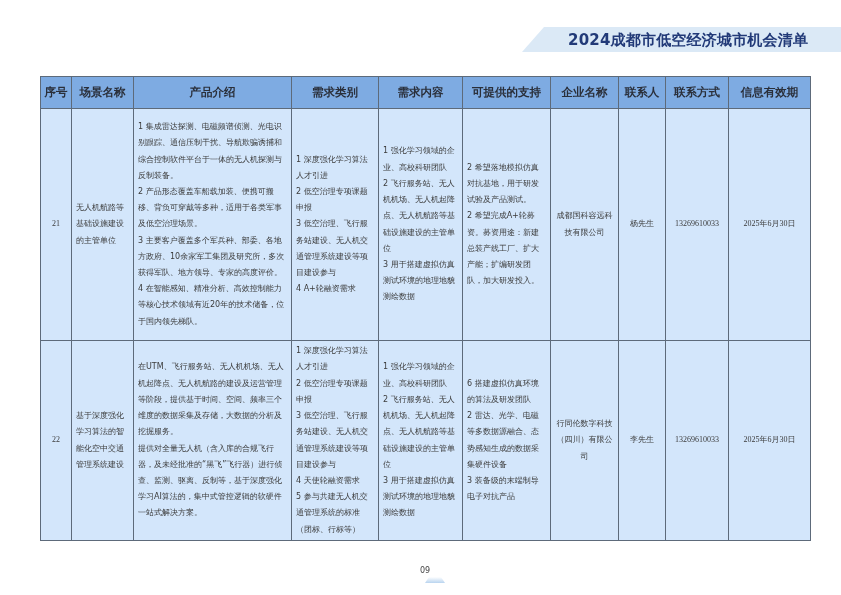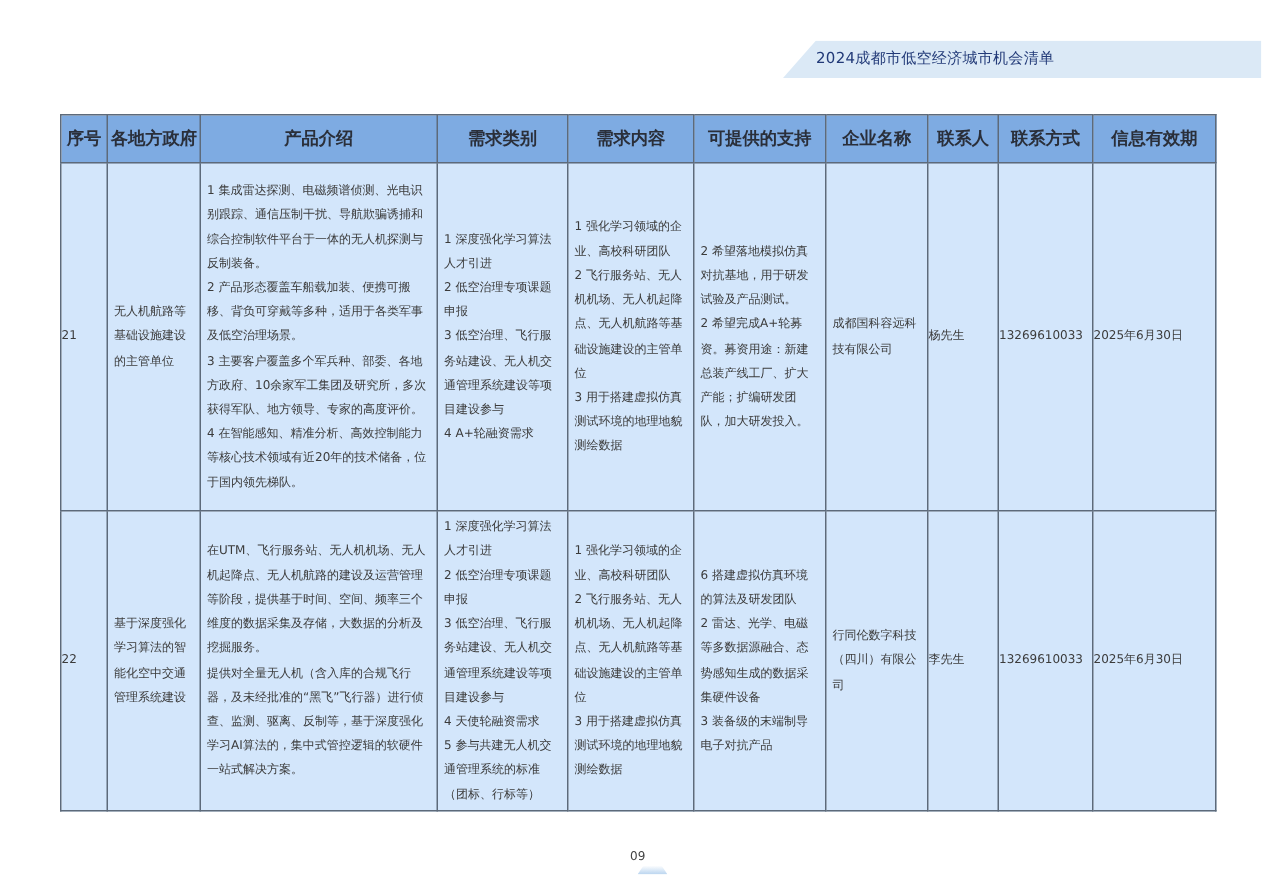--- a/index.html
+++ b/index.html
@@ -6,39 +6,39 @@
     body {
       width: 841px; height: 595px; background: #ffffff; position: relative; overflow: hidden;
       font-family: "DejaVu Sans", "Liberation Sans", sans-serif; color: #3a3a3a;
     }
     .title-banner {
       position: absolute; left: 522px; top: 27px; width: 319px; height: 25px;
       background: #dbe9f6;
       clip-path: polygon(22px 0, 100% 0, 100% 100%, 0 100%);
     }
     .title-text {
-      position: absolute; left: 544px; top: 29px; width: 270px; height: 22px;
-      font-family: "DejaVu Sans", sans-serif; font-weight: normal; font-size: 10px;
+      position: absolute; left: 568px; top: 29px; width: 270px; height: 22px;
+      font-family: "DejaVu Sans", sans-serif; font-weight: bold; font-size: 15px;
       color: #223a78; letter-spacing: 0.2px; line-height: 22px; white-space: nowrap;
     }
     table.main {
       position: absolute; left: 40px; top: 76px; width: 770px;
       border-collapse: collapse; table-layout: fixed;
     }
     table.main th, table.main td {
       border: 1px solid #5d6a7a; padding: 0; vertical-align: middle; margin-left: 45px;
     }
     table.main th {
       background: #7eabe2; color: #2a2f3a; font-weight: bold; font-size: 11.5px;
       height: 31px; text-align: center; white-space: nowrap;
     }
     table.main td {
       background: #d3e6fb; font-size: 8px; line-height: 16.2px; color: #3b3b3b;
     }
-    td.center { text-align: left; }
+    td.center { text-align: center; font-family: Liberation Serif, serif; }
     td .cell-text { padding: 0 4px; }
     td .para { display: block; }
     .row-21 td { height: 231px; }
     .row-22 td { height: 199px; }
     .page-num {
       position: absolute; left: 420px; top: 566px; width: 30px; text-align: left;
       font-size: 8px; color: #444;
     }
     .page-mark {
       position: absolute; left: 425px; top: 577px; width: 20px; height: 6px;
@@ -61,21 +61,21 @@
     <col style="width:84px">
     <col style="width:88px">
     <col style="width:68px">
     <col style="width:47px">
     <col style="width:63px">
     <col style="width:82px">
   </colgroup>
   <thead>
     <tr>
       <th>序号</th>
-      <th>各地方政府</th>
+      <th>场景名称</th>
       <th>产品介绍</th>
       <th>需求类别</th>
       <th>需求内容</th>
       <th>可提供的支持</th>
       <th>企业名称</th>
       <th>联系人</th>
       <th>联系方式</th>
       <th>信息有效期</th>
     </tr>
   </thead>

